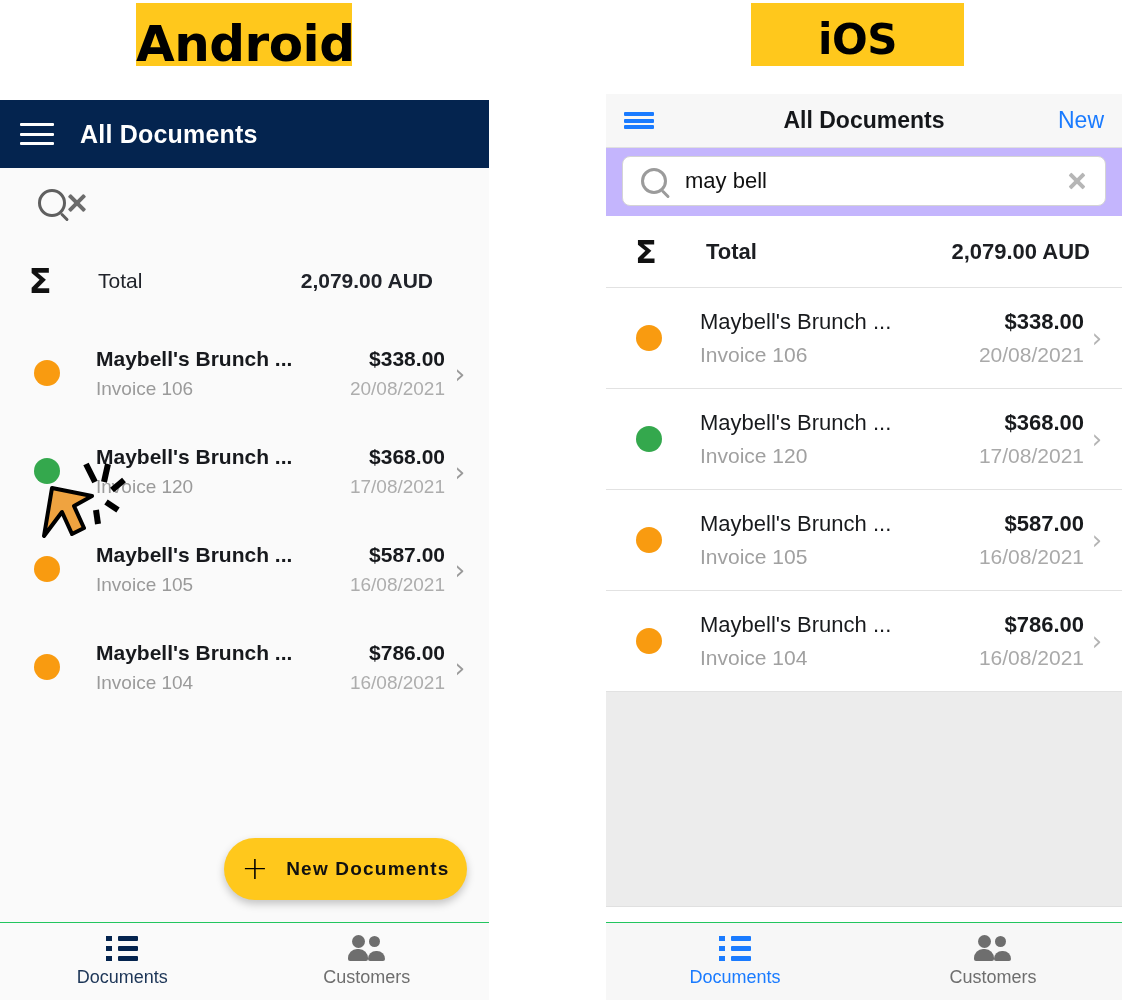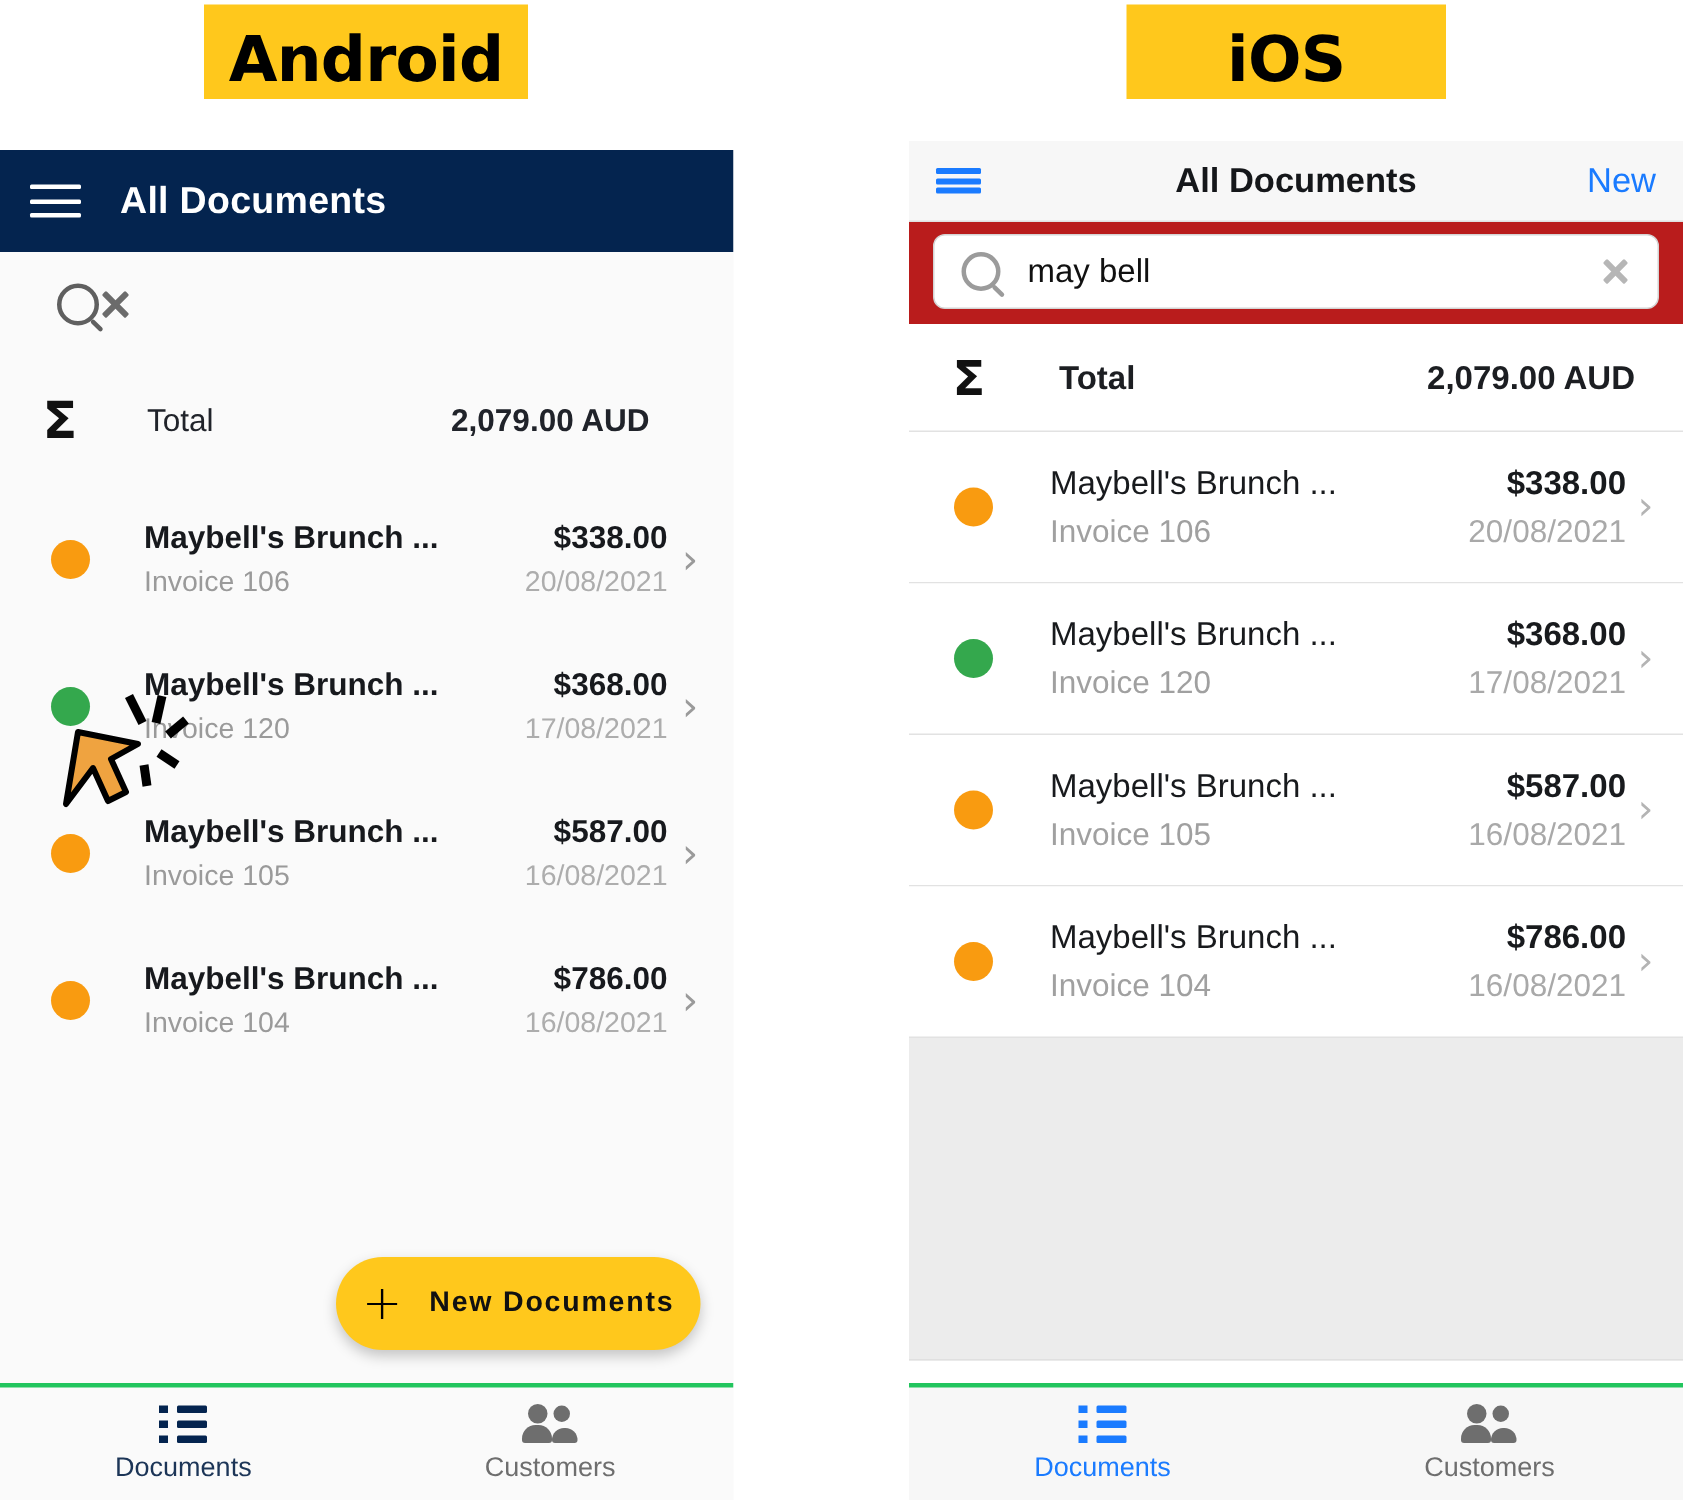--- a/index.html
+++ b/index.html
@@ -22,21 +22,21 @@
     background: #FFC81C;
     color: #000000;
     font-weight: bold;
     text-align: center;
     letter-spacing: -0.5px;
     line-height: 1;
     font-family: "DejaVu Sans", sans-serif;
   }
   #badge-android {
     left: 136px; top: 3px; width: 216px; height: 63px;
-    font-size: 42px;
+    font-size: 50px;
     padding-top: 16px;
     box-sizing: border-box;
   }
   #badge-ios {
     left: 751px; top: 3px; width: 213px; height: 63px;
     font-size: 42px;
     padding-top: 16px;
     box-sizing: border-box;
   }
 
@@ -222,21 +222,21 @@
     color: #111;
     font-weight: bold;
     letter-spacing: 1.2px;
   }
 
   .tabbar {
     position: absolute;
     left: 0; right: 0; bottom: 0;
     height: 78px;
     display: flex;
-    border-top: 3px solid #22c55e;
+    border-top: 1px solid #22c55e;
     box-sizing: border-box;
   }
   #android-tabbar { background: #FAFAFA; }
   #ios-tabbar { background: #F7F7F7; }
   .tab {
     flex: 1 1 0;
     display: flex;
     flex-direction: column;
     align-items: center;
     justify-content: center;
@@ -294,21 +294,21 @@
     color: #15171a;
   }
   #ios-new {
     margin-left: auto;
     color: #1a7bff;
     font-size: 23px;
     z-index: 2;
   }
 
   #ios-searchwrap {
-    background: #b91c1c;
+    background: #c4b5fd;
     padding: 8px 16px 10px 16px;
     box-sizing: border-box;
   }
   #ios-searchbox {
     background: #FFFFFF;
     border: 1px solid #d4d4d4;
     border-radius: 8px;
     height: 50px;
     display: flex;
     align-items: center;

